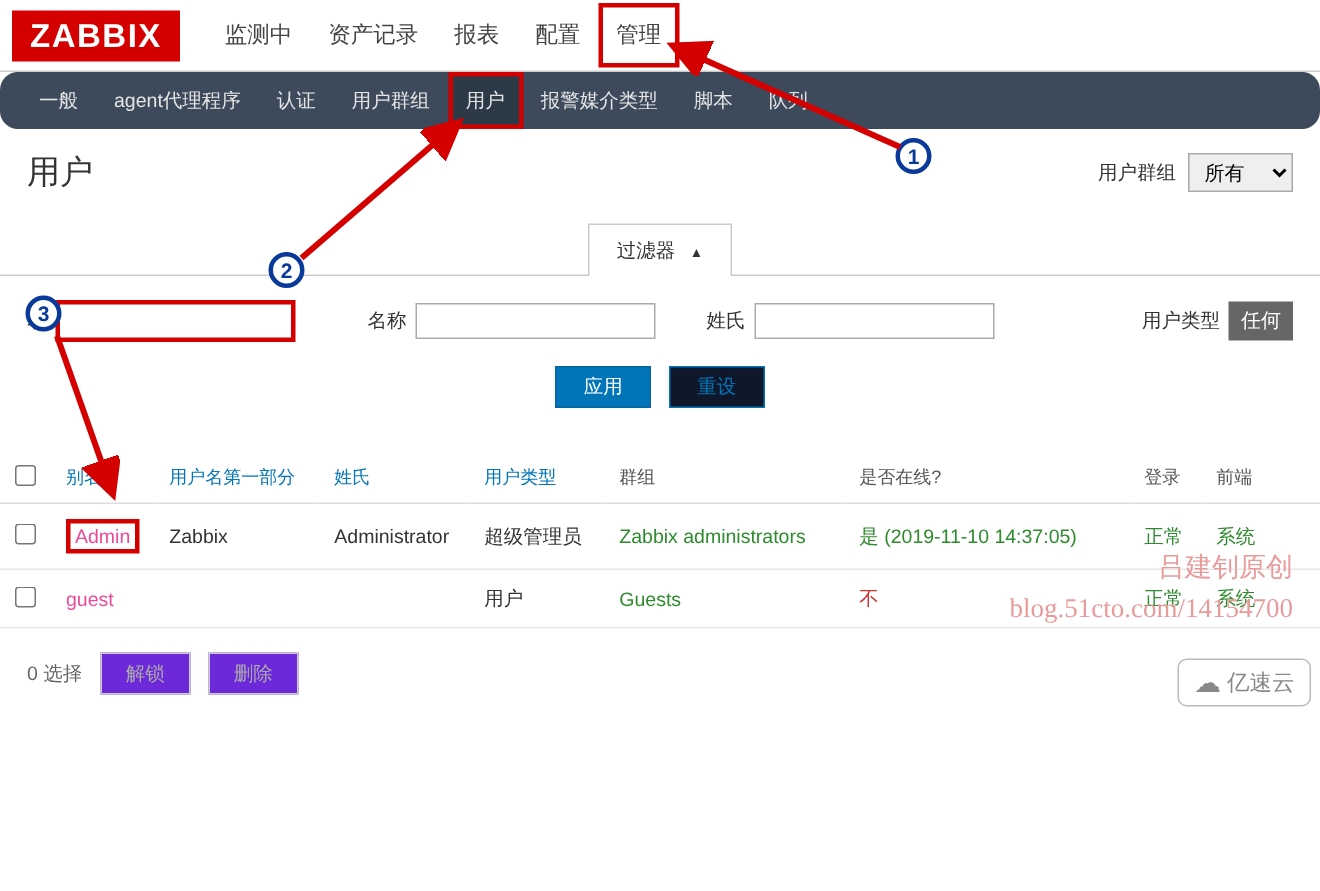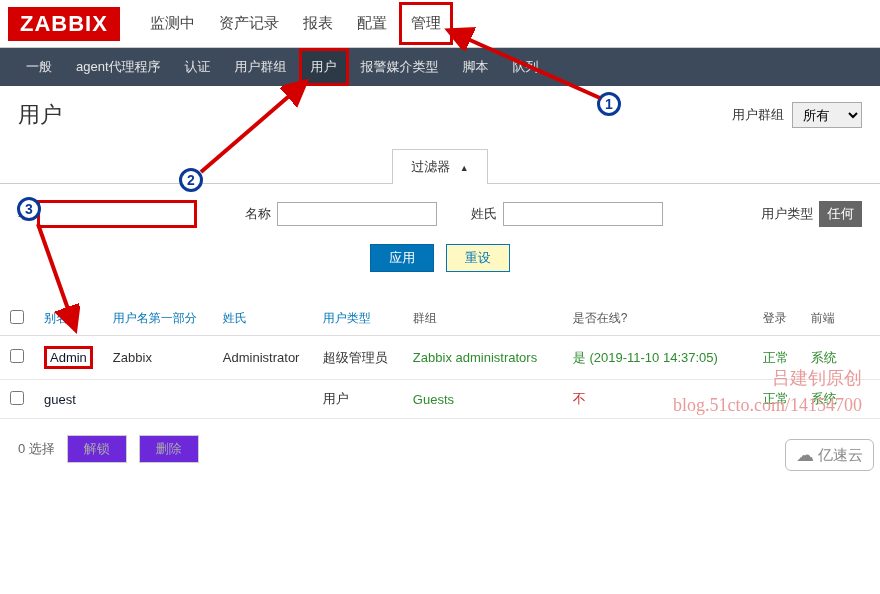--- a/index.html
+++ b/index.html
@@ -3,21 +3,21 @@
 <meta charset="utf-8">
 <style>
   * { box-sizing: border-box; margin: 0; padding: 0; }
   body { font-family: Arial, "Microsoft YaHei", sans-serif; font-size: 13px; color: #333; background: #fff; width: 880px; overflow: hidden; position: relative; }
   
   .topnav { display: flex; align-items: center; background: #fff; border-bottom: 1px solid #ccc; height: 48px; padding-left: 8px; }
   .logo { background: #d40000; color: #fff; font-weight: bold; font-size: 22px; padding: 4px 12px; letter-spacing: 1px; margin-right: 18px; font-family: Arial, sans-serif; }
   .topnav a { color: #444; text-decoration: none; font-size: 15px; padding: 12px 12px; cursor: pointer; }
   .topnav a.boxed { border: 3px solid #d40000; padding: 9px 9px; }
   
-  .subnav { display: flex; align-items: center; background: #3d4a5c; height: 38px; padding-left: 14px; }
+  .subnav { display: flex; align-items: center; background: #3d4a5c; height: 38px; padding-left: 14px; border-radius: 12px; }
   .subnav a { color: #e5e5e5; text-decoration: none; font-size: 13px; padding: 10px 12px; cursor: pointer; }
   .subnav a.active { background: #2c3947; border: 3px solid #d40000; padding: 7px 9px; }
   
   .page-header { display: flex; justify-content: space-between; align-items: center; padding: 14px 18px 8px 18px; }
   .page-title { font-size: 22px; font-weight: normal; color: #333; }
   .group-filter { display: flex; align-items: center; gap: 8px; font-size: 13px; }
   .group-filter select { height: 26px; border: 1px solid #aaa; padding: 0 6px; min-width: 70px; }
   
   .filter-tab-row { text-align: center; margin-top: 10px; position: relative; }
   .filter-tab { display: inline-block; border: 1px solid #ccc; border-bottom: none; padding: 8px 18px; font-size: 13px; background: #fff; position: relative; top: 1px; cursor: pointer; }
@@ -26,27 +26,27 @@
   .filter-body { border-top: 1px solid #ccc; padding: 16px 18px 10px 18px; }
   .filter-row { display: flex; align-items: center; gap: 14px; margin-bottom: 16px; flex-wrap: nowrap; }
   .ffield { display: flex; align-items: center; gap: 6px; }
   .ffield label { font-size: 13px; color: #333; white-space: nowrap; }
   .ffield input { border: 1px solid #aaa; height: 24px; padding: 0 5px; width: 160px; }
   .ffield input.boxed { border: 3px solid #d40000; height: 28px; }
   .type-btn { background: #666; color: #fff; border: none; height: 26px; padding: 0 8px; cursor: pointer; }
   
   .filter-btns { text-align: center; }
   .btn-apply { background: #0275b8; color: #fff; border: 1px solid #0264a0; height: 28px; padding: 0 18px; font-size: 13px; cursor: pointer; }
-  .btn-reset { background: #fef9c3; color: #0275b8; border: 1px solid #0275b8; height: 28px; padding: 0 18px; font-size: 13px; margin-left: 8px; cursor: pointer; }
+  .btn-reset { background: #0f172a; color: #0275b8; border: 1px solid #0275b8; height: 28px; padding: 0 18px; font-size: 13px; margin-left: 8px; cursor: pointer; }
   
   .utable { width: 100%; border-collapse: collapse; margin-top: 20px; }
   .utable th { text-align: left; font-weight: normal; color: #0275b8; font-size: 12px; padding: 8px 10px; border-bottom: 1px solid #ddd; cursor: pointer; white-space: nowrap; }
   .utable th.nolink { color: #555; cursor: default; }
   .utable td { padding: 10px 10px; border-bottom: 1px solid #e8e8e8; font-size: 13px; white-space: nowrap; }
-  .utable .link { color: #0f172a; cursor: pointer; }
+  .utable .link { color: #ec4899; cursor: pointer; }
   .utable .glink { color: #2e8b2e; cursor: pointer; }
   .online-yes { color: #2e8b2e; }
   .online-no { color: #c33; }
   .col-normal { color: #2e8b2e; }
   .alias-box { border: 3px solid #d40000; padding: 1px 3px; display: inline-block; }
   
   .footer-actions { padding: 16px 18px; display: flex; align-items: center; gap: 12px; }
   .sel-count { color: #666; font-size: 13px; }
   .btn-dis { border: 1px solid #ccc; background: #6d28d9; color: #aaa; height: 28px; padding: 0 16px; font-size: 13px; }
   

